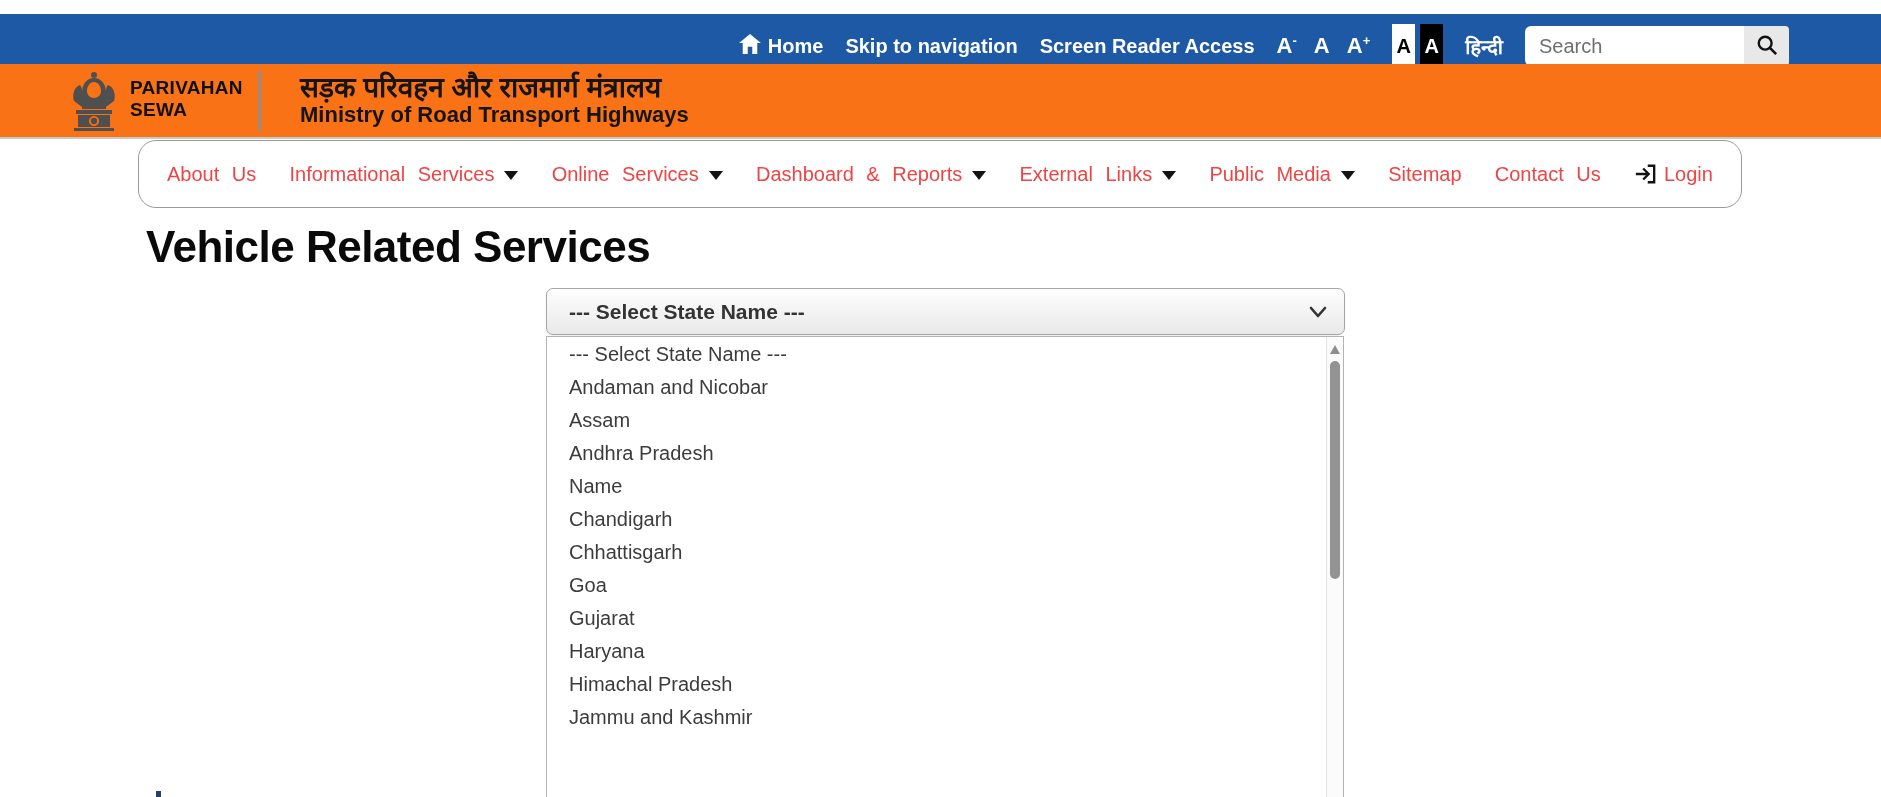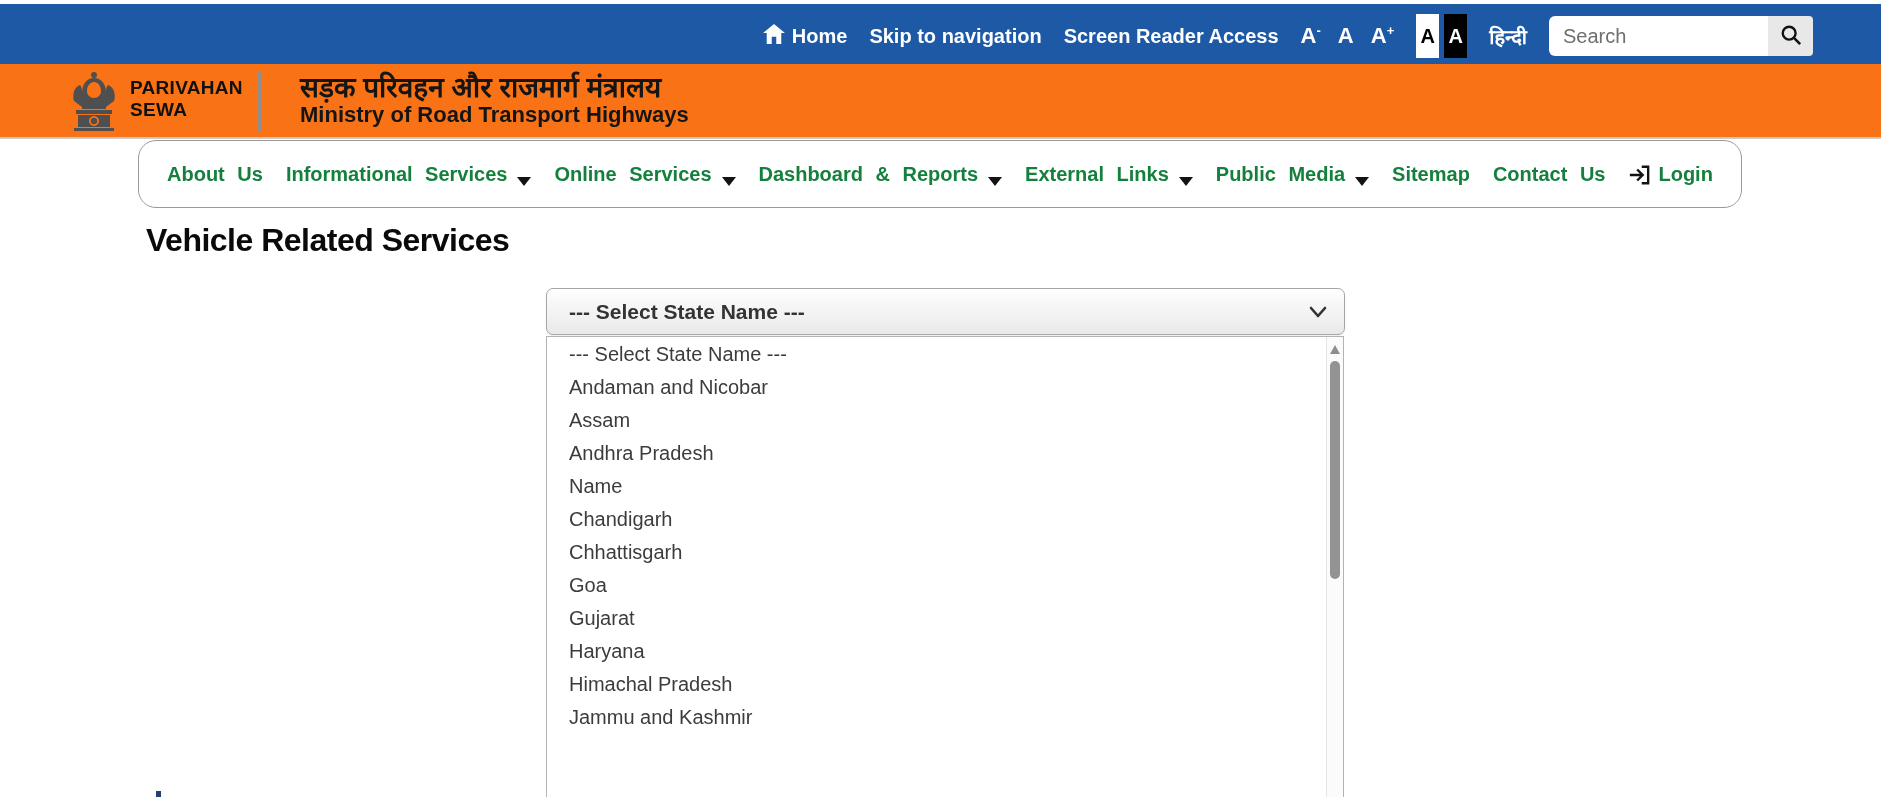--- a/index.html
+++ b/index.html
@@ -1,22 +1,22 @@
 <!DOCTYPE html>
 <html style="--topbar-bg: #1e59a6; --highlight: #1d63cf;"><head>
 <meta charset="utf-8">
 <style>
   * { margin:0; padding:0; box-sizing:border-box; }
   html,body { width:1881px; height:797px; overflow:hidden; background:#fff;
     font-family:"Liberation Sans","DejaVu Sans",sans-serif; }
 
   
-  .topbar { position:absolute; left:0; top:4px; width:1881px; height:64px;
+  .topbar { position:absolute; left:0; top:14px; width:1881px; height:64px;
     background:var(--topbar-bg,#1e59a6); display:flex; align-items:center;
-    justify-content:flex-end; padding-right:68px; gap:22px; }
+    justify-content:flex-end; padding-right:92px; gap:22px; }
   .topbar a, .topbar .tb-item { color:#fff; font-weight:bold; font-size:20px;
     text-decoration:none; display:flex; align-items:center; gap:7px; white-space:nowrap; }
   .fontsize-group { display:flex; align-items:center; gap:17px; }
   .fs-btn { color:#fff; font-weight:bold; font-size:22px; cursor:pointer; }
   .fs-btn sup { font-size:13px; font-weight:bold; }
   .contrast-group { display:flex; align-items:center; gap:5px; }
   .contrast-box { width:23px; height:44px; display:flex; align-items:center;
     justify-content:center; font-weight:bold; font-size:20px; cursor:pointer; }
   .contrast-box.light { background:#fff; color:#000; }
   .contrast-box.dark  { background:#000; color:#fff; }
@@ -41,29 +41,29 @@
   .ministry-hi { position:absolute; left:300px; top:3px; font-size:28px;
     font-weight:bold; color:#151515; }
   .ministry-en { position:absolute; left:300px; top:38px; font-size:22px;
     font-weight:bold; color:#151515; }
 
   
   .nav-pill { position:absolute; left:138px; top:140px; width:1604px; height:68px;
     background:#fff; border:1px solid #9a9a9a; border-radius:18px; z-index:5;
     display:flex; align-items:center; justify-content:space-between;
     padding:0 28px; }
-  .nav-item { font-size:20px; font-weight:bold; color:#15803d; word-spacing:7px;
-    display:flex; align-items:flex-end; cursor:pointer; white-space:nowrap; }
+  .nav-item { font-size:20px; font-weight:normal; color:#ef4444; word-spacing:7px;
+    display:flex; align-items:center; cursor:pointer; white-space:nowrap; }
   .caret-down { width:0; height:0; border-left:7px solid transparent;
     border-right:7px solid transparent; border-top:9px solid #131313;
     margin-left:10px; margin-top:3px; }
   .login-icon { margin-right:8px; display:flex; }
 
   
-  .page-title { position:absolute; left:146px; top:222px; font-size:32px;
+  .page-title { position:absolute; left:146px; top:222px; font-size:44px;
     font-weight:bold; color:#0a0a0a; letter-spacing:-0.5px; }
 
   .select-control { position:absolute; left:546px; top:288px; width:799px;
     height:47px; border:1px solid #a6a6a6; border-radius:7px;
     background:linear-gradient(#fefefe,#e9e9e9); display:flex;
     align-items:center; padding-left:22px; cursor:pointer;
     box-shadow:0 1px 2px rgba(0,0,0,.08); }
   .select-value { font-size:21px; font-weight:bold; color:#333; }
   .select-chevron { position:absolute; right:16px; top:16px; }
 

